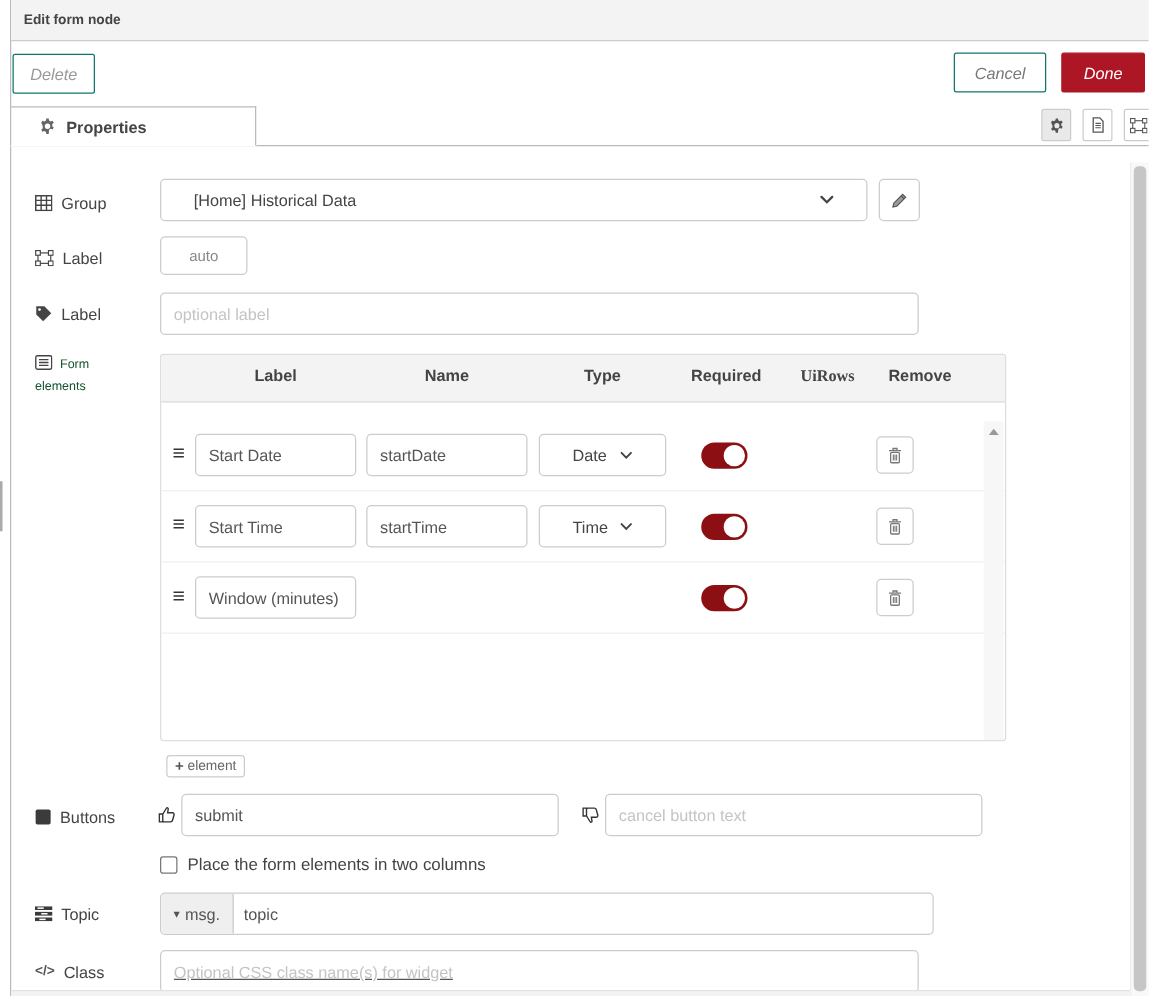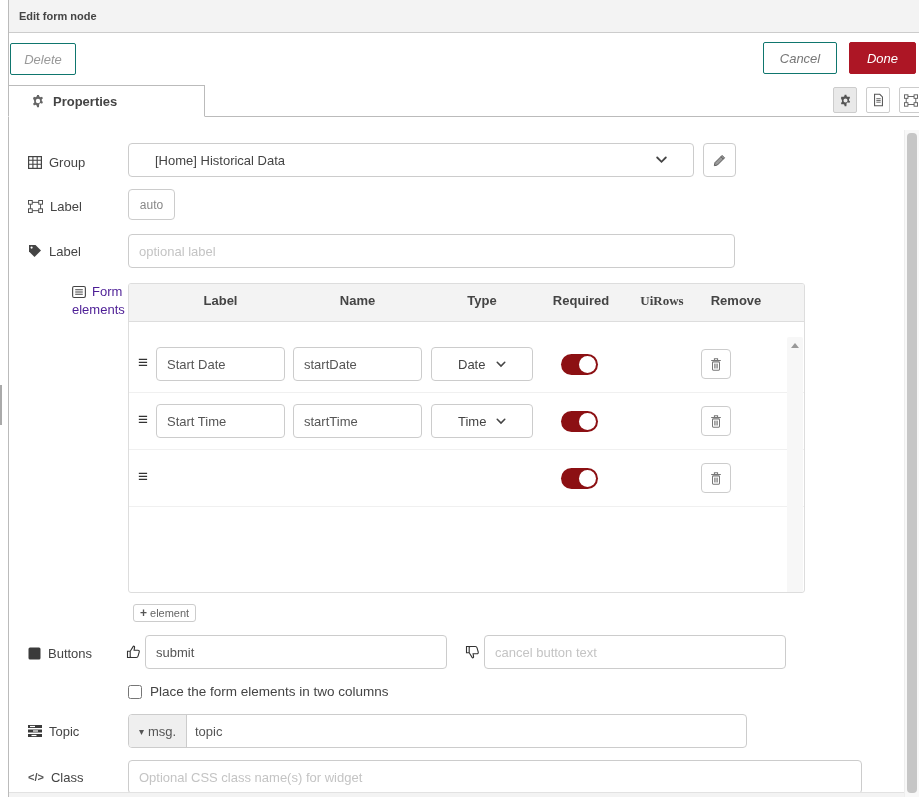--- a/index.html
+++ b/index.html
@@ -161,34 +161,34 @@
     <svg width="15" height="13" viewBox="0 0 16 14">
         <rect x="2.5" y="2.5" width="11" height="9" fill="none" stroke="#444"></rect>
         <rect x="0.5" y="0.5" width="4" height="4" fill="#fff" stroke="#444"></rect>
         <rect x="11.5" y="0.5" width="4" height="4" fill="#fff" stroke="#444"></rect>
         <rect x="0.5" y="9.5" width="4" height="4" fill="#fff" stroke="#444"></rect>
         <rect x="11.5" y="9.5" width="4" height="4" fill="#fff" stroke="#444"></rect>
       </svg>
   </span>
   <span>Label</span>
 </div>
-<div class="abs sq-btn" style="left:128px;top:189px;width:47px;height:31px;font-size:12px;color:#888;">auto</div>
+<div class="abs sq-btn" style="left:128px;top:189px;width:70px;height:31px;font-size:12px;color:#888;">auto</div>
 
 <div class="abs row-label" style="top:234px;">
   <span class="icon">
     <svg width="14" height="14" viewBox="0 0 14 14">
         <path d="M1 7.5V1h6.5L13 6.5 6.5 13z" fill="#444"></path>
         <circle cx="3.6" cy="3.6" r="1.1" fill="#fff"></circle>
       </svg>
   </span>
   <span>Label</span>
 </div>
 <input class="abs tinput" style="left: 128px; top: 234px; width: 607px;" placeholder="optional label">
 
-<div class="abs" style="left:28px;top:283px;width:80px;font-size:13px;color:#4c1d95;line-height:18px;margin-left:44px;">
+<div class="abs" style="left:28px;top:283px;width:80px;font-size:10px;color:#14532d;line-height:18px;">
   <span class="icon" style="vertical-align:-2px;margin-right:6px;">
     <svg width="14" height="12" viewBox="0 0 15 13">
         <rect x="0.6" y="0.6" width="13.8" height="11.8" rx="1.5" fill="none" stroke="#444" stroke-width="1.2"></rect>
         <path stroke="#444" stroke-width="1.2" d="M3.4 4h8.2M3.4 6.5h8.2M3.4 9h8.2"></path>
       </svg>
   </span><span>Form elements</span>
 </div>
 
 <div class="abs" id="fe-table">
   <div id="fe-head">
@@ -250,20 +250,21 @@
               <path d="M2.5 4h11" stroke="#777" stroke-width="1.2"></path>
               <rect x="4" y="5.5" width="8" height="9.5" rx="1" fill="none" stroke="#777" stroke-width="1.2"></rect>
               <path d="M6.5 7.5v5.5M8 7.5v5.5M9.5 7.5v5.5" stroke="#777" stroke-width="1"></path>
             </svg>
         </span>
       </div>
     </div>
 
     <div class="fe-row">
       <span class="grip">≡</span>
+      <input class="tinput fe-label" value="Window (minutes)" style="">
       <div class="toggle">
           <span class="knob"></span>
         </div>
       <div class="sq-btn trash-btn">
         <span class="icon">
           <svg width="14" height="15" viewBox="0 0 16 17">
               <path d="M6.2 3.5V2h3.6v1.5" fill="none" stroke="#777" stroke-width="1.2"></path>
               <path d="M2.5 4h11" stroke="#777" stroke-width="1.2"></path>
               <rect x="4" y="5.5" width="8" height="9.5" rx="1" fill="none" stroke="#777" stroke-width="1.2"></rect>
               <path d="M6.5 7.5v5.5M8 7.5v5.5M9.5 7.5v5.5" stroke="#777" stroke-width="1"></path>
@@ -328,18 +329,18 @@
     <span class="caret">▾</span>
     <span>msg.</span>
   </div>
   <div id="topic-value">topic</div>
 </div>
 
 <div class="abs row-label" style="top:760px;">
   <span style="font-size:11px;font-weight:bold;color:#555;">&lt;/&gt;</span>
   <span>Class</span>
 </div>
-<input class="abs tinput" style="left: 128px; top: 760px; width: 734px;" placeholder="Optional CSS class name(s) for widget">
+<input class="abs tinput" style="left: 128px; top: 760px; width: 607px; text-decoration: underline;" placeholder="Optional CSS class name(s) for widget">
 
 <div class="abs" id="bottom-strip"></div>
 <div class="abs" id="main-scrollbar">
   <span class="thumb"></span>
 </div>
 
 </body></html>

